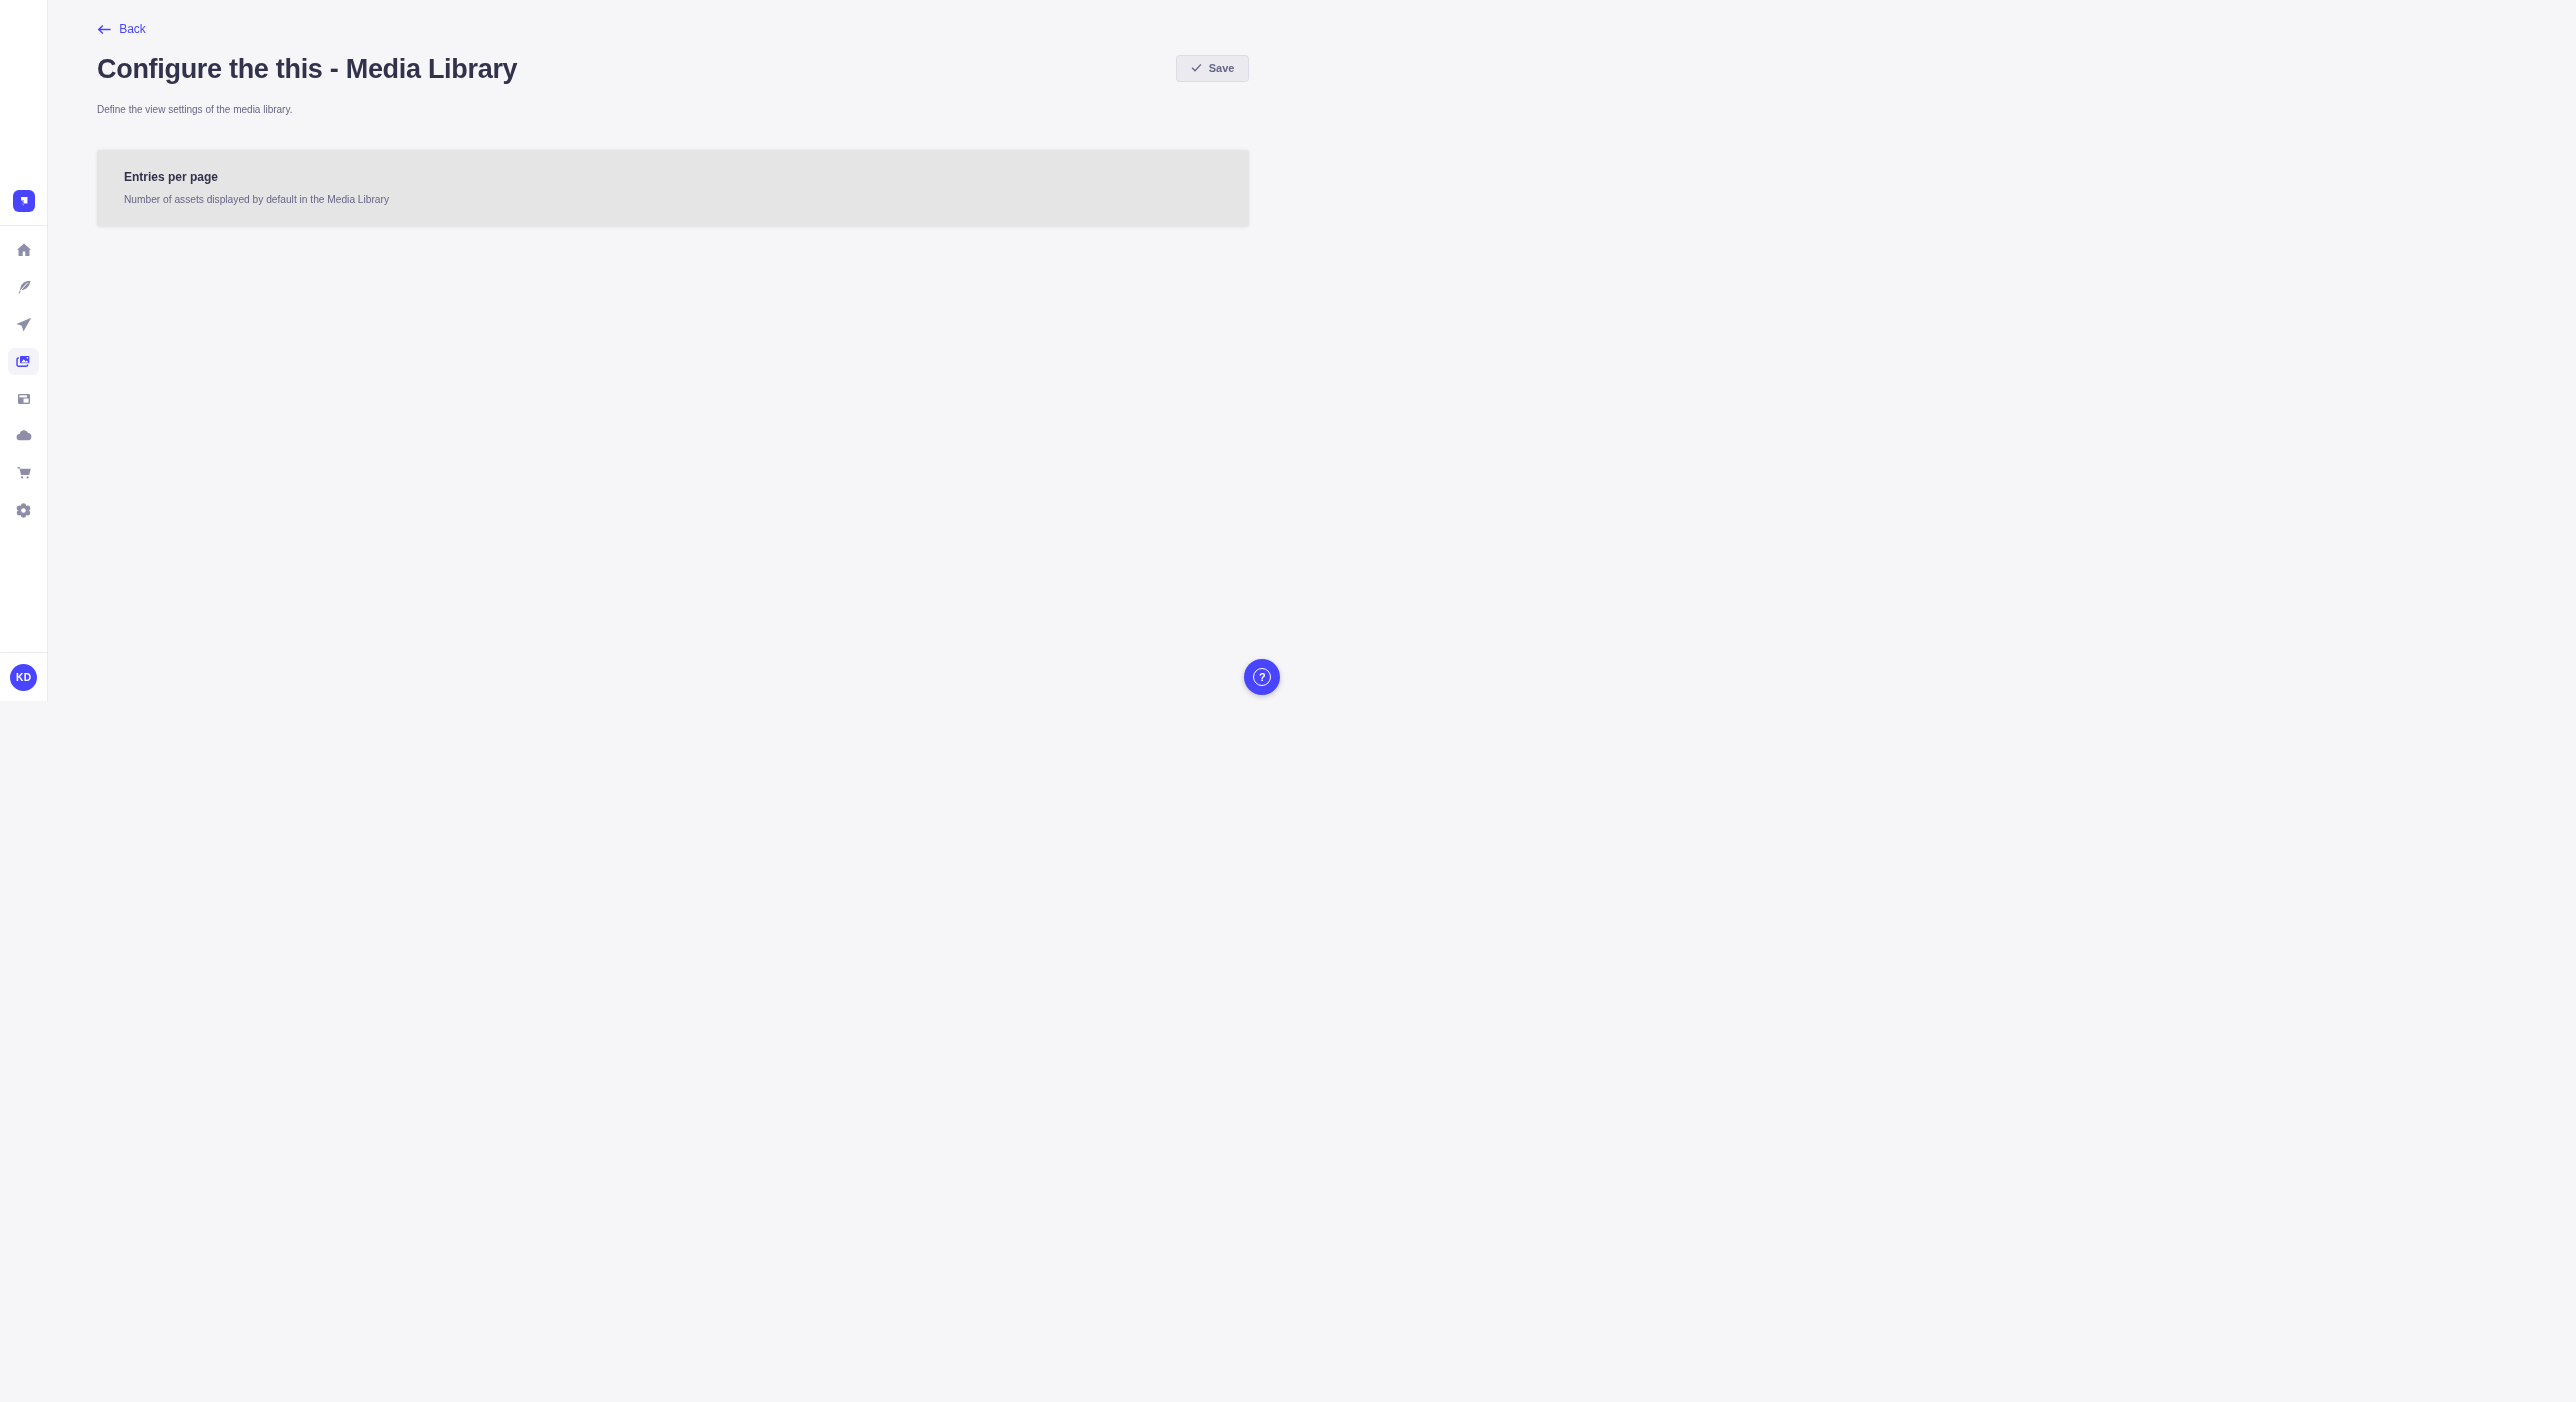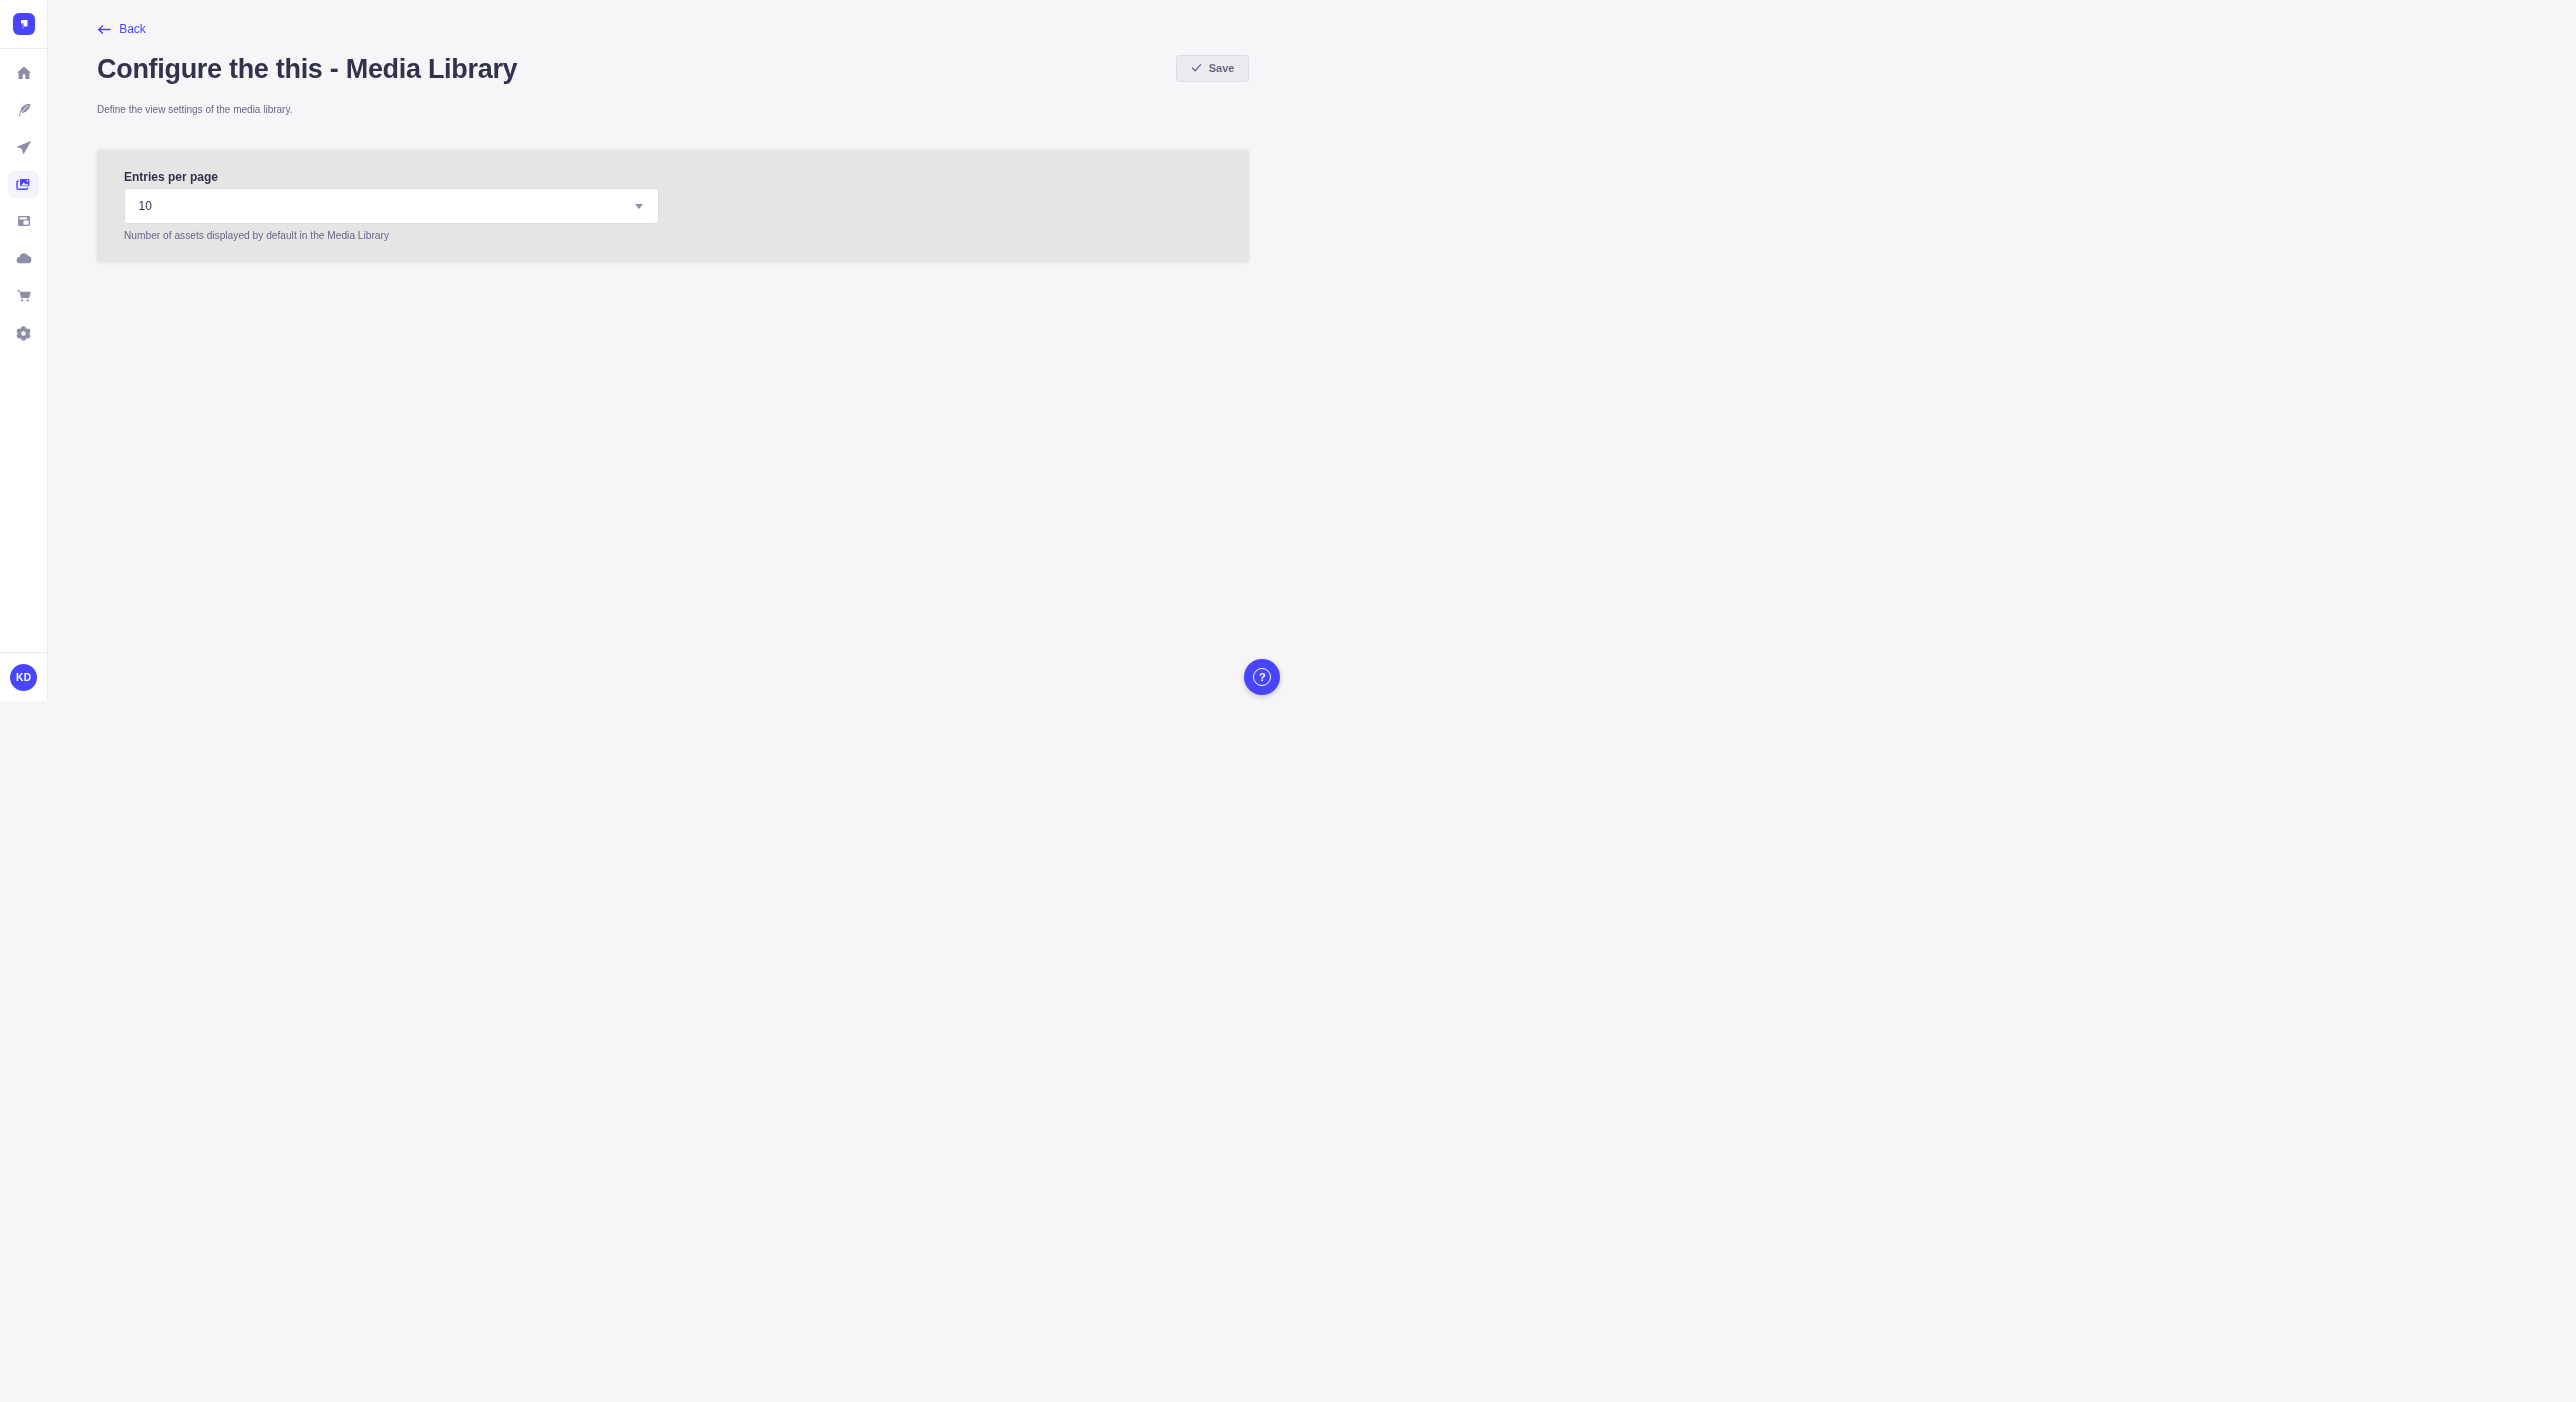--- a/index.html
+++ b/index.html
@@ -12,21 +12,21 @@
     position:relative;
     color:#32324d;
   }
 
   
   .sidebar {
     width:48px; min-width:48px; height:701px;
     background:#ffffff;
     border-right:0.9px solid #eaeaef;
     display:flex; flex-direction:column; align-items:center;
-    position:relative; z-index:2;
+    position:relative; z-index:2;justify-content:center;
   }
   .logo-section {
     width:100%; height:49px;
     border-bottom:0.9px solid #eaeaef;
     display:flex; align-items:center; justify-content:center;
   }
   .logo {
     width:22px; height:22px; border-radius:6px;
     background:#4945ff;
     display:flex; align-items:center; justify-content:center;
@@ -221,24 +221,20 @@
         <path d="M1.3 5.6 L4.8 9.1 L11.7 1.6" stroke="#666687" stroke-width="1.6" fill="none"></path>
       </svg>
       <span>Save</span>
     </button>
   </div>
 
   <section class="card">
 
     <div class="field">
       <label class="field-label">Entries per page</label>
-      <div class="select" role="combobox">
-        <span>10</span>
-        <span class="caret"></span>
-      </div>
       <div class="field-hint">Number of assets displayed by default in the Media Library</div>
     </div>
 
 
   </section>
 </main>
 
 <div class="help-fab">
   <span class="help-ring">?</span>
 </div>

